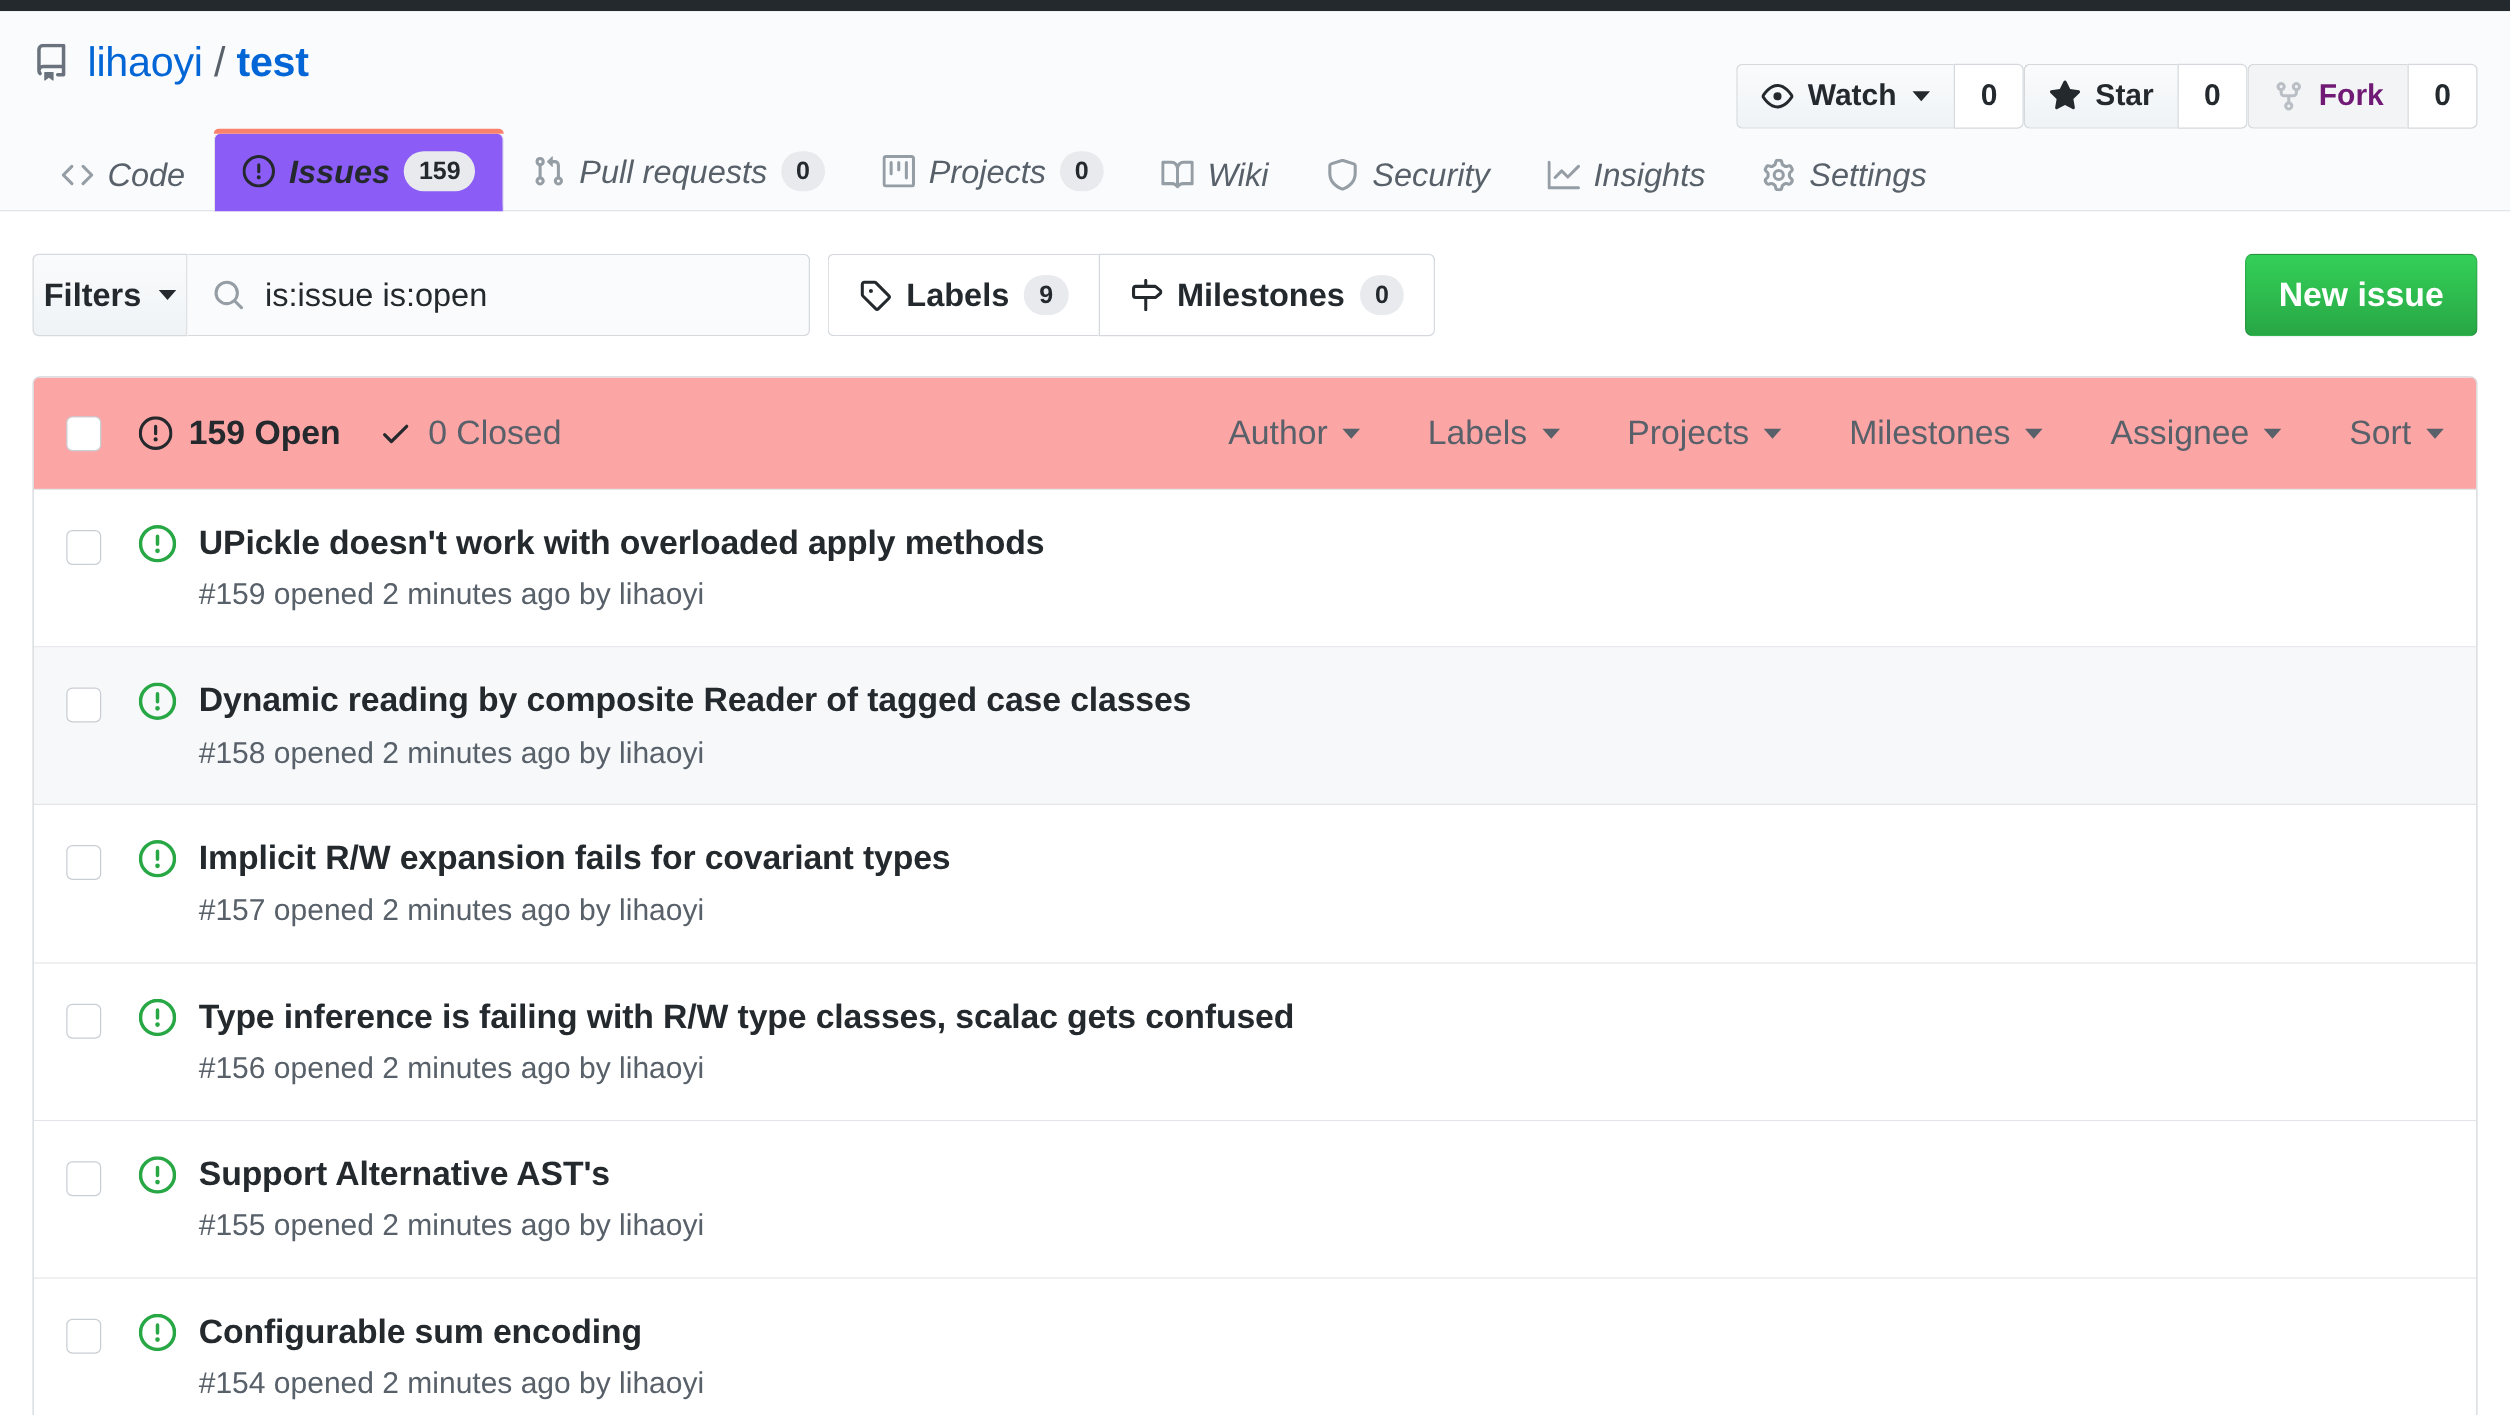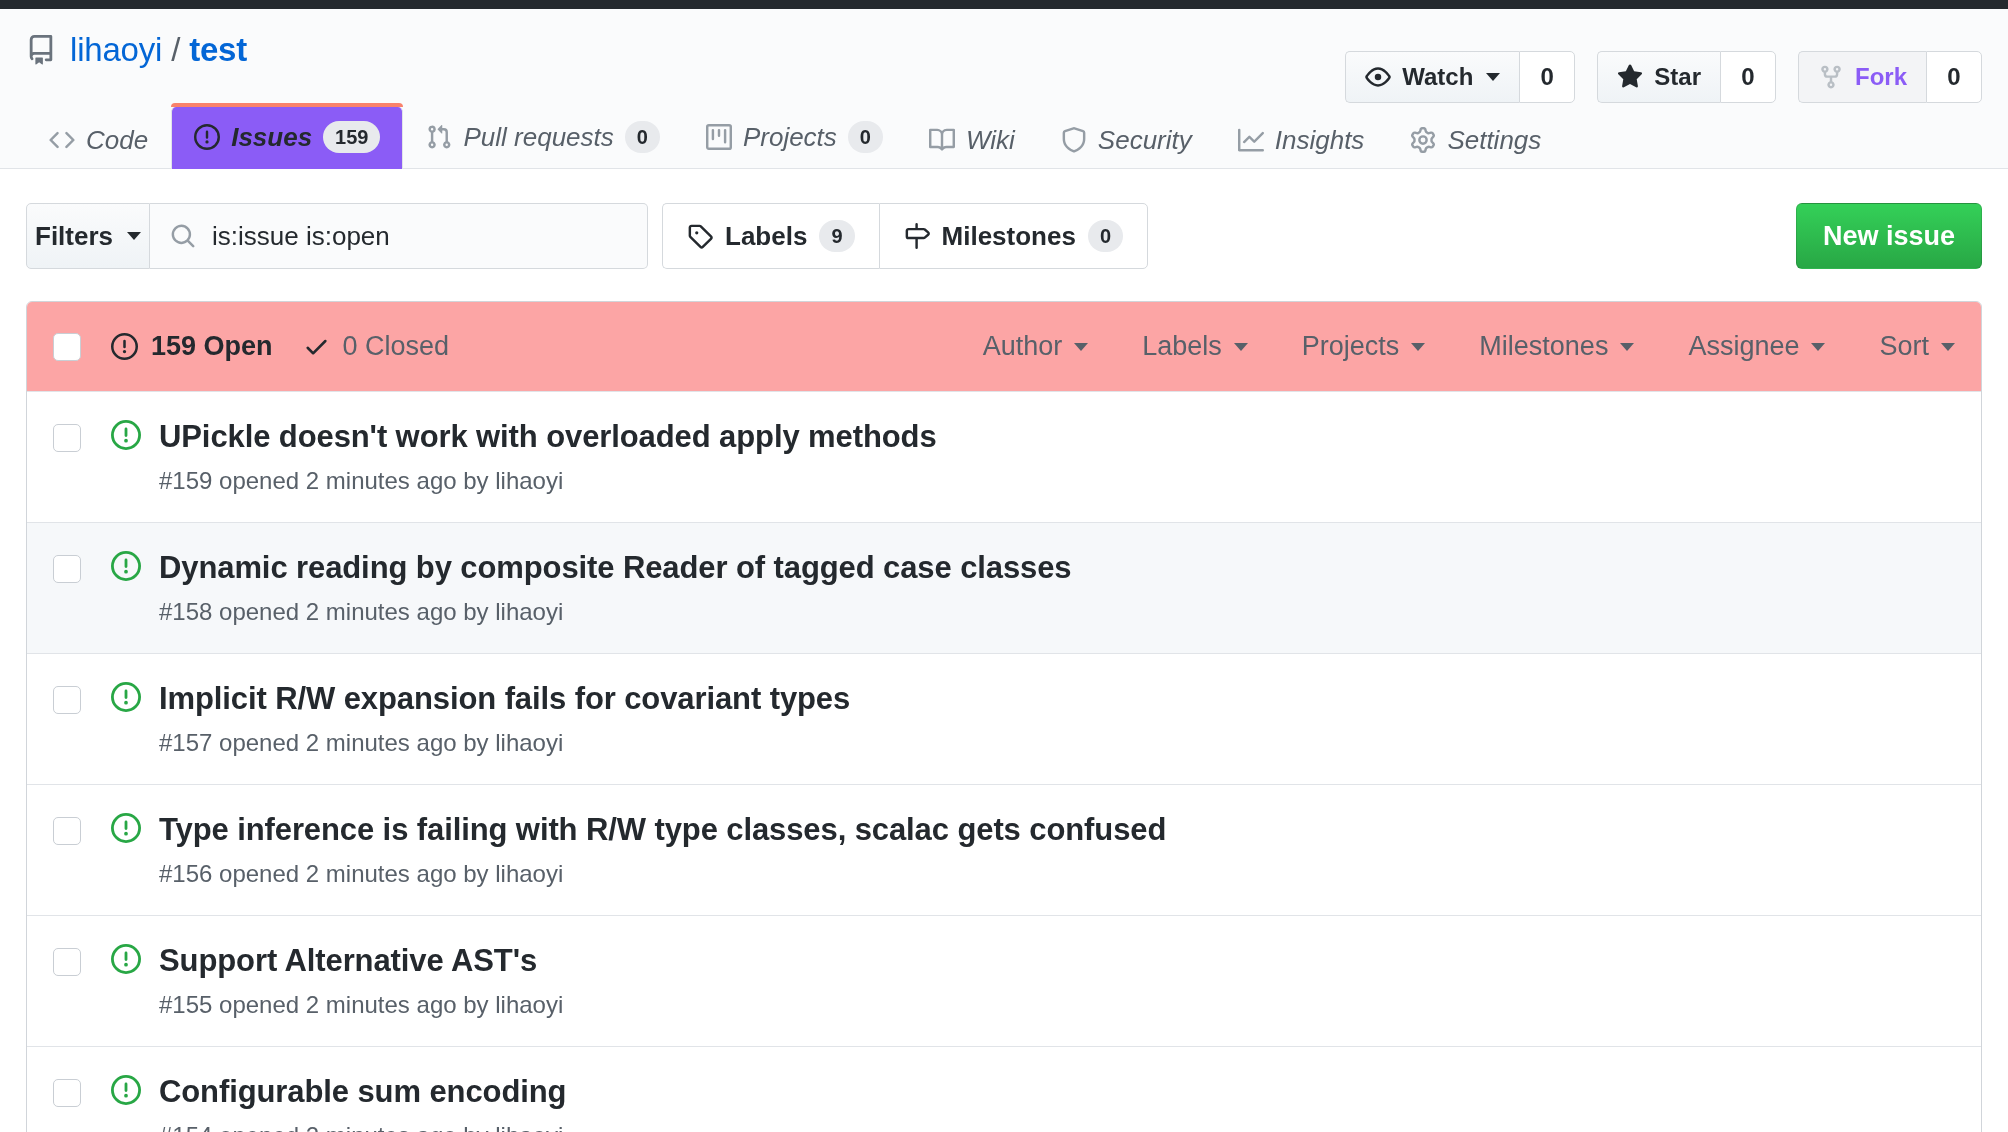--- a/index.html
+++ b/index.html
@@ -32,33 +32,33 @@
     font-size: 33px; color: #0366d6; letter-spacing: -0.2px;
     display: flex; align-items: center; gap: 9px;
   }
   .repo-owner { color:#0366d6; }
   .repo-sep { color:#586069; font-weight:300; }
   .repo-name { color:#0366d6; font-weight:700; }
 
   
   .repo-actions {
     position: absolute; right: 26px; top: 42px;
-    display: flex; gap: 22px; align-items: center; margin-left: 40px;
+    display: flex; align-items: center; margin-left: 40px;
   }
   .btn-group { display:flex; align-items:stretch; height:52px; }
   .btn-main {
     display:flex; align-items:center; gap:11px;
     background: linear-gradient(#fafbfc, #eff3f6);
     border: 1px solid #d5d9dd;
     border-right: none;
     border-radius: 5px 0 0 5px;
     padding: 0 19px;
     font-size: 24px; font-weight: 600; color: #24292e;
   }
-  .btn-main.disabled { color:#8b5cf6; background:#f3f4f6; }
+  .btn-main.disabled { color:#701a75; background:#f3f4f6; }
   .btn-count {
     display:flex; align-items:center; justify-content:center;
     min-width: 56px; padding: 0 14px;
     background:#fff; border:1px solid #d5d9dd;
     border-radius: 0 5px 5px 0;
     font-size: 24px; font-weight:600; color:#24292e;
   }
   .caret {
     width:0;height:0;border-left:7px solid transparent;border-right:7px solid transparent;
     border-top:8px solid currentColor; display:inline-block; margin-left:2px;
@@ -169,21 +169,21 @@
     padding: 26px 26px 26px 26px;
     border-bottom:1px solid #e1e4e8;
     background:#fff;
   }
   .issue-row.tinted { background:#f6f8fa; }
   .issue-row:last-child { border-bottom:none; }
   .row-check { margin-top: 6px; }
   .issue-open-icon { margin: 2px 0 0 30px; flex:0 0 auto; }
   .issue-body { margin-left: 18px; }
   .issue-title {
-    font-size: 31px; font-weight:700; color:#24292e; line-height:1.2;
+    font-size: 27px; font-weight:700; color:#24292e; line-height:1.2;
     letter-spacing: -0.1px;
   }
   .issue-meta {
     margin-top: 12px; font-size: 24px; color:#586069; line-height:1.2;
   }
 </style>
 </head>
 <body>
 
 <div class="page">

